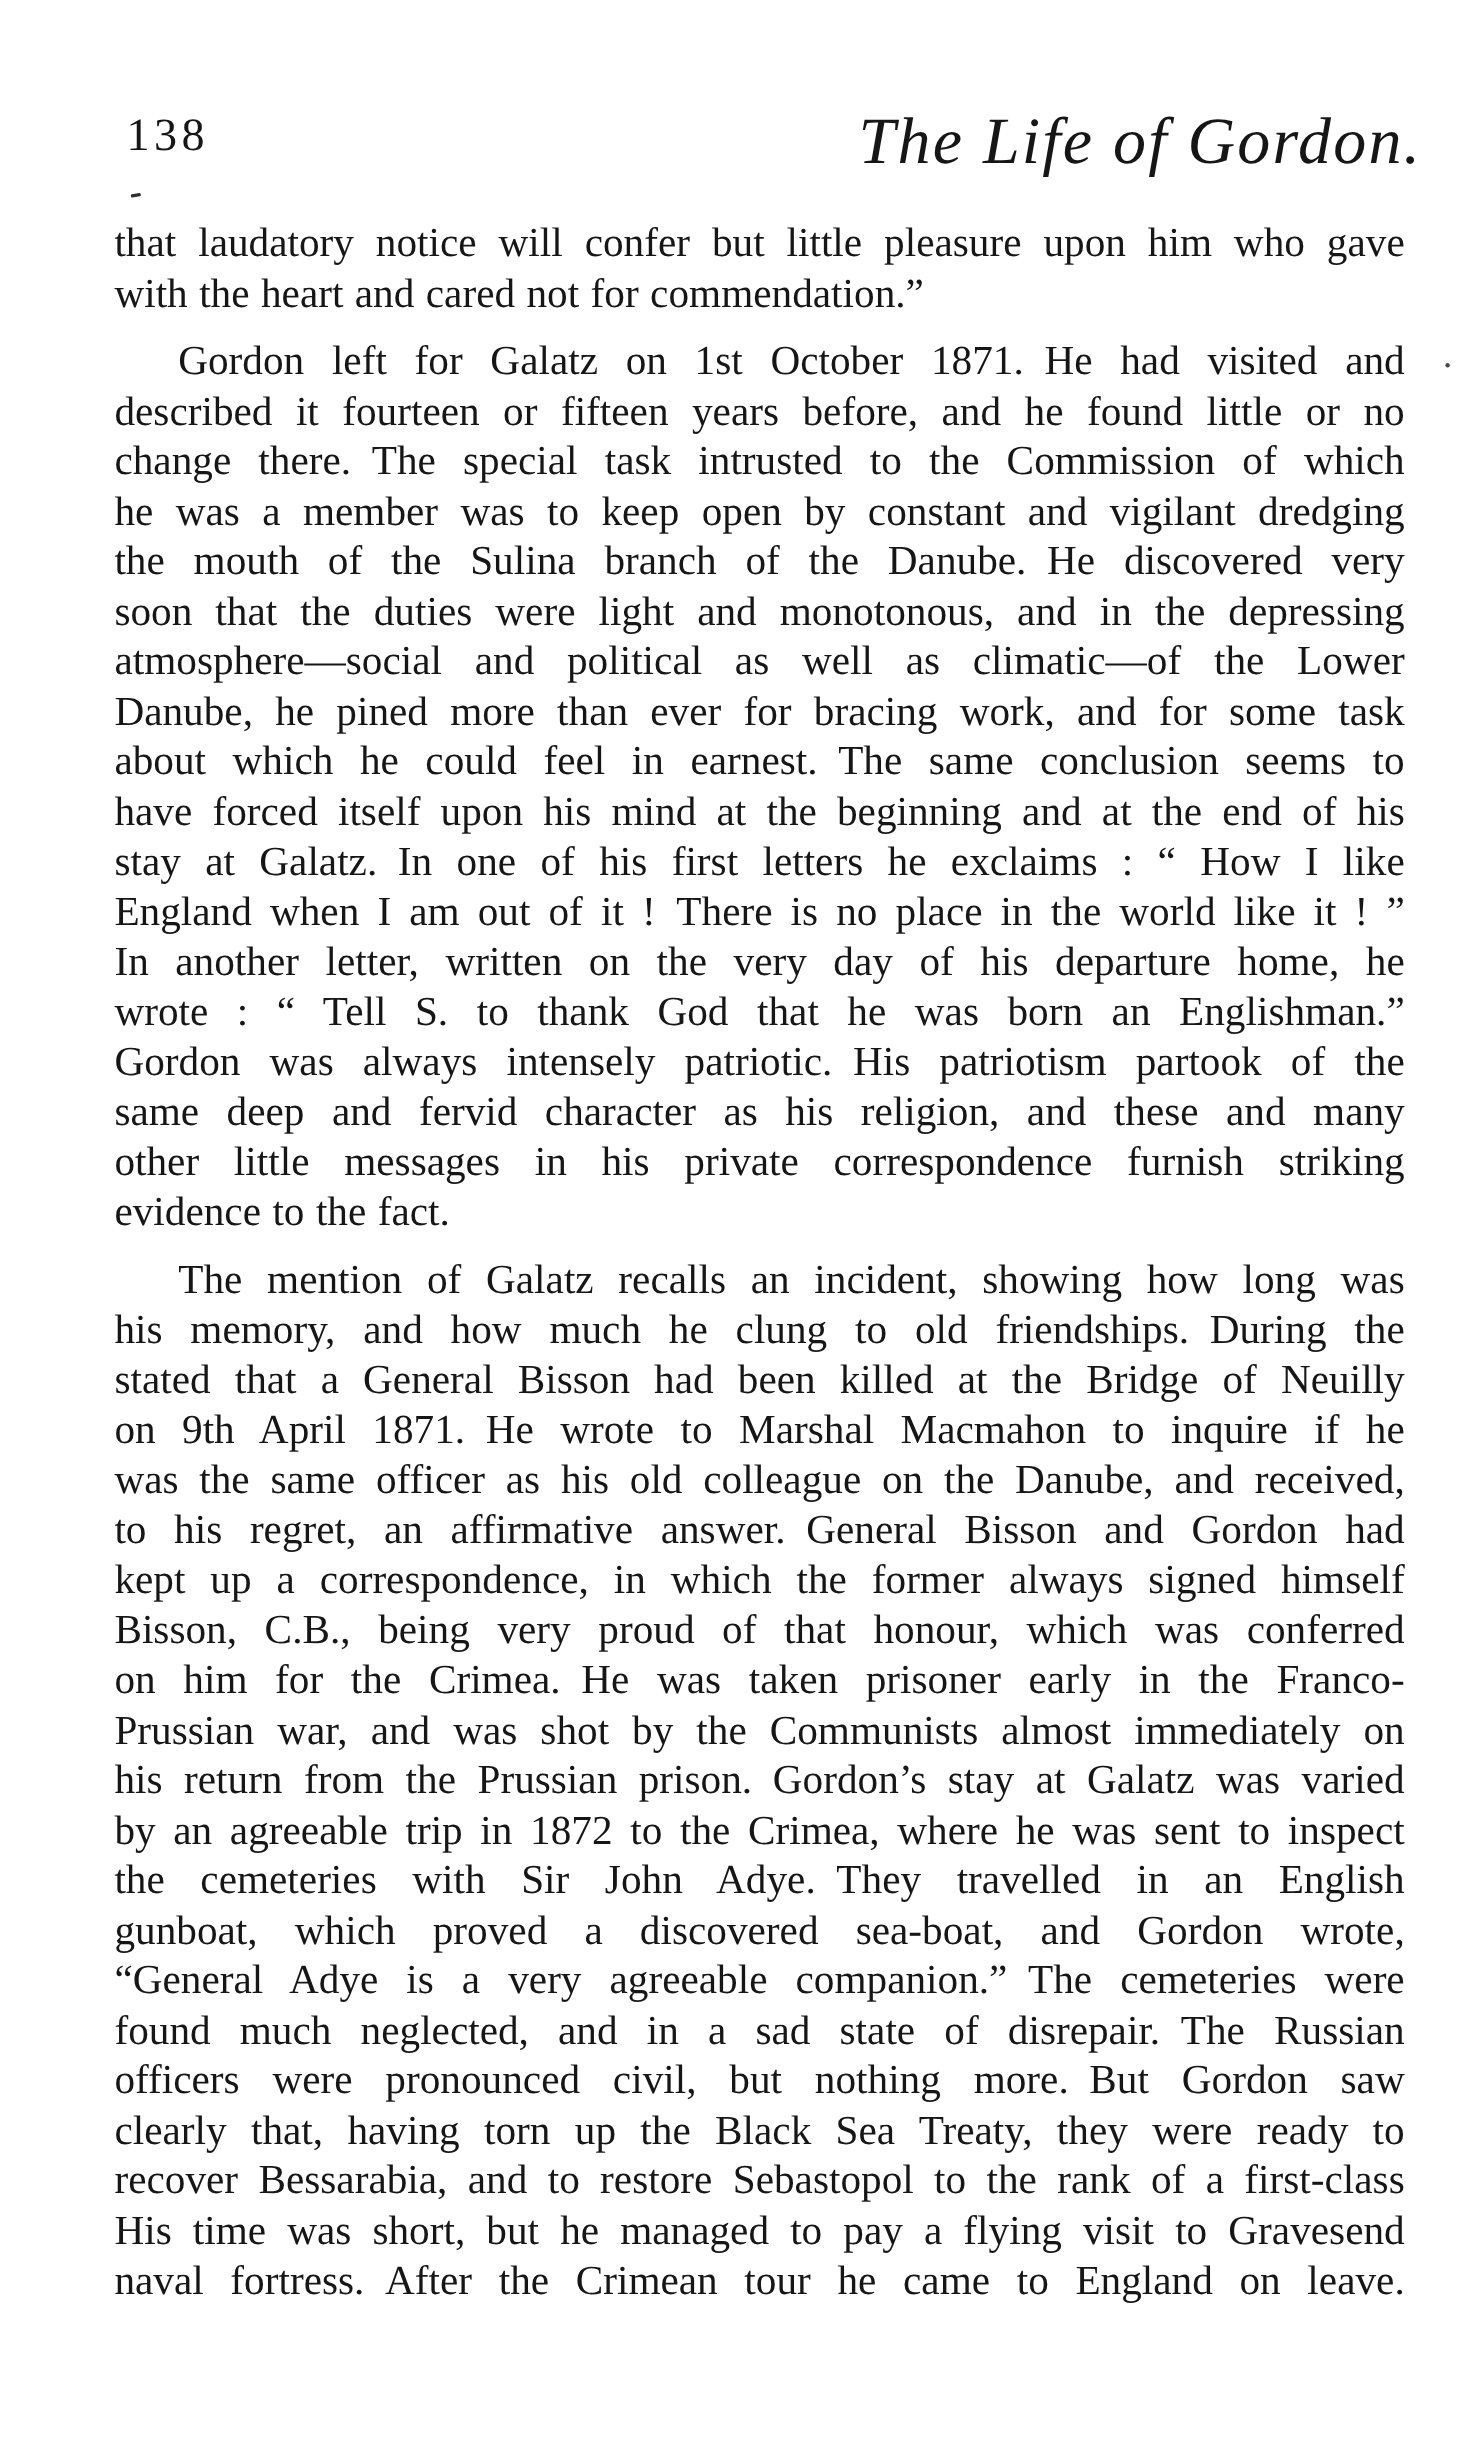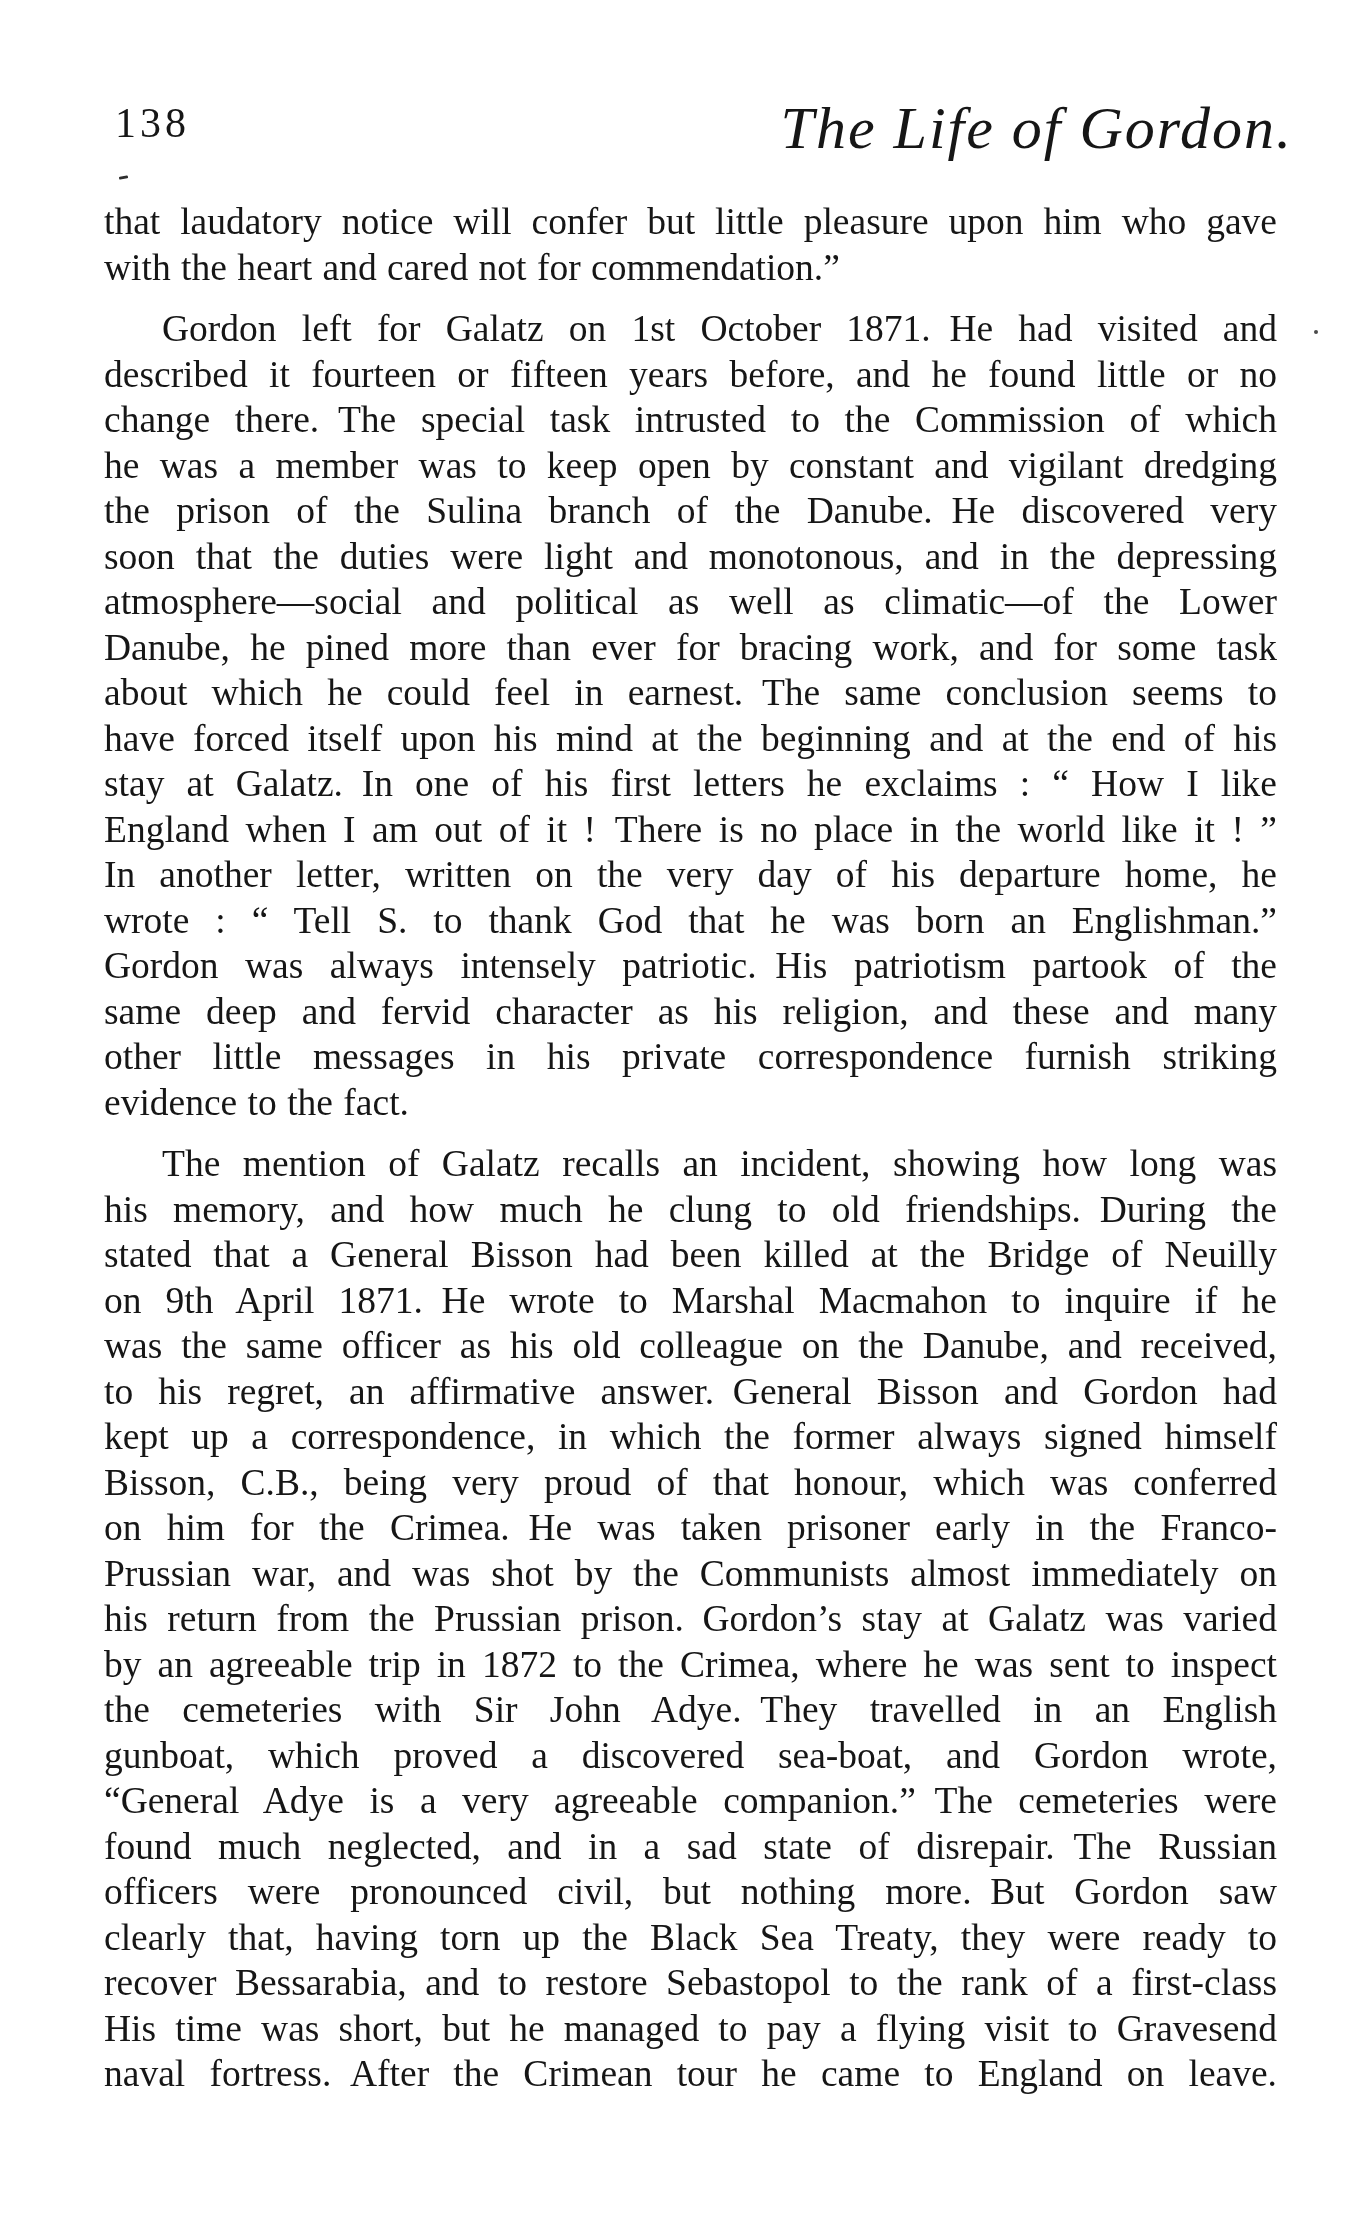--- a/index.html
+++ b/index.html
@@ -93,21 +93,21 @@
   <div class="body-text">
       <div class="paragraph">
         <div class="line">that laudatory notice will confer but little pleasure upon him who gave</div>
         <div class="line no-just">with the heart and cared not for commendation.”</div>
       </div>
       <div class="paragraph">
         <div class="line indent">Gordon left for Galatz on 1st October 1871. He had visited and</div>
         <div class="line">described it fourteen or fifteen years before, and he found little or no</div>
         <div class="line">change there. The special task intrusted to the Commission of which</div>
         <div class="line">he was a member was to keep open by constant and vigilant dredging</div>
-        <div class="line">the prison of the Sulina branch of the Danube. He discovered very</div>
+        <div class="line">the mouth of the Sulina branch of the Danube. He discovered very</div>
         <div class="line">soon that the duties were light and monotonous, and in the depressing</div>
         <div class="line">atmosphere—social and political as well as climatic—of the Lower</div>
         <div class="line">Danube, he pined more than ever for bracing work, and for some task</div>
         <div class="line">about which he could feel in earnest. The same conclusion seems to</div>
         <div class="line">have forced itself upon his mind at the beginning and at the end of his</div>
         <div class="line">stay at Galatz. In one of his first letters he exclaims : “ How I like</div>
         <div class="line">England when I am out of it ! There is no place in the world like it ! ”</div>
         <div class="line">In another letter, written on the very day of his departure home, he</div>
         <div class="line">wrote : “ Tell S. to thank God that he was born an Englishman.”</div>
         <div class="line">Gordon was always intensely patriotic. His patriotism partook of the</div>

